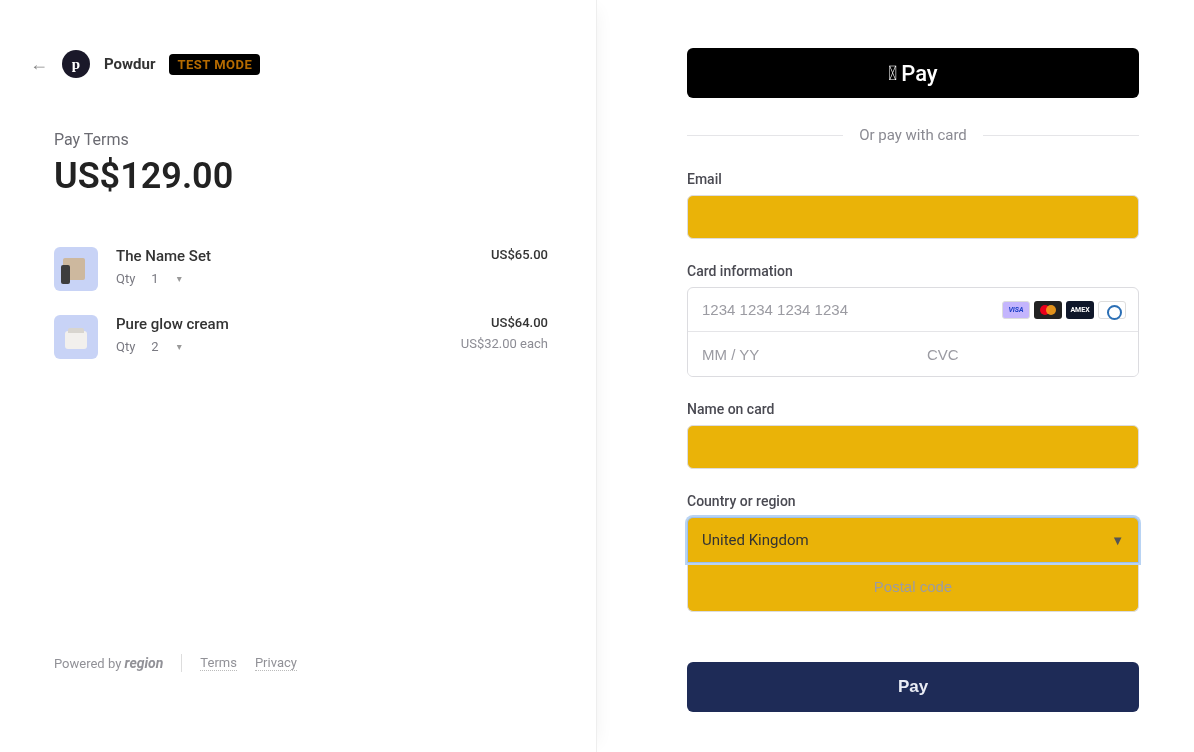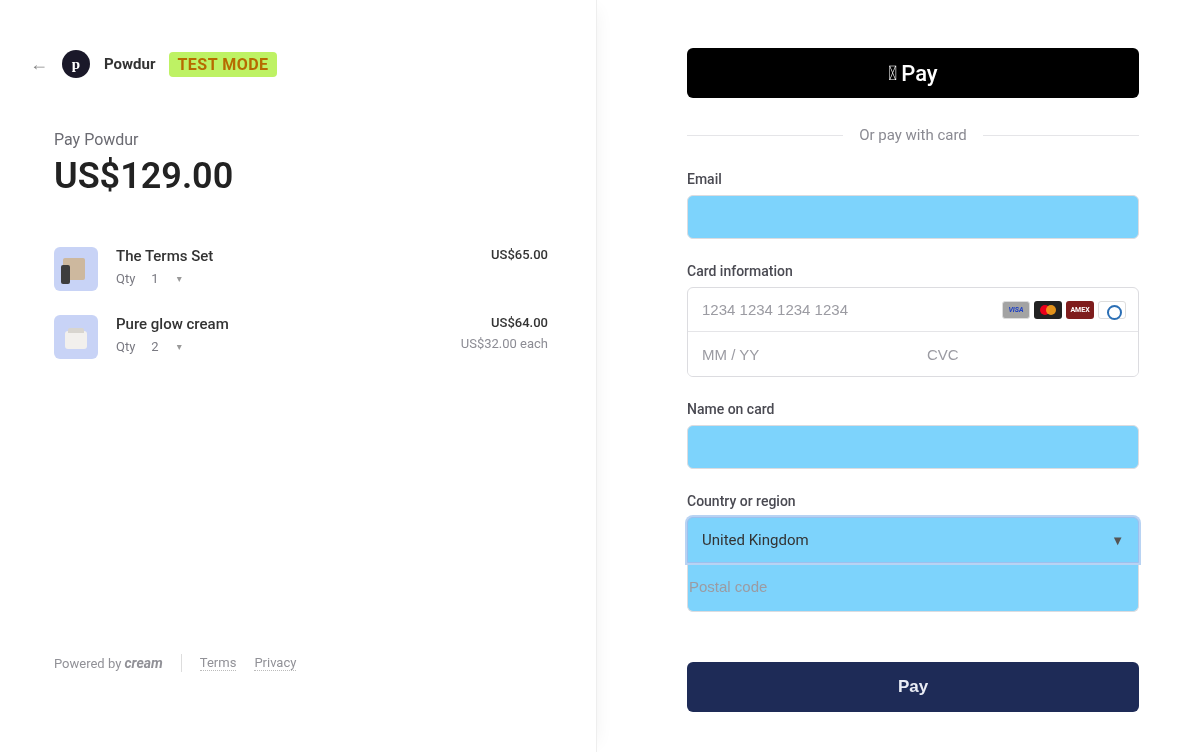--- a/index.html
+++ b/index.html
@@ -43,23 +43,23 @@
     width: 28px; height: 28px;
     border-radius: 50%;
     background: #1a1829;
     color: #fff;
     display: flex; align-items: center; justify-content: center;
     font-size: 15px; font-weight: 600;
     font-family: "Times New Roman", serif;
   }
   .brand { font-weight: 700; font-size: 15px; color:#333; }
   .test-badge {
-    background: #bef264;
+    background: #000000;
     color: #b66b00;
-    font-size: 16px;
+    font-size: 13px;
     font-weight: 700;
     letter-spacing: 0.5px;
     padding: 3px 8px;
     border-radius: 4px;
   }
   .pay-label { color: #6b6b72; font-size: 16px; margin-bottom: 6px; margin-left: 24px;}
   .total { font-size: 36px; font-weight: 600; color: #222; margin-bottom: 50px; margin-left:24px;}
   .items { margin-left: 24px; }
   .item {
     display: flex;
@@ -149,21 +149,22 @@
     margin-bottom: 27px;
   }
   .or-line { flex:1; height:1px; background:#e5e5e8; }
   .or-text { color:#8a8a92; font-size:15px; }
   .form-label { font-size:14px; color:#4a4a52; margin-bottom:8px; display:block; font-weight:500;}
   .field, .field-group input, .select-row, .postal {
     width:100%;
     border:1px solid #dcdce0;
     font-size:15px;
     color:#1a1a1a;
-    background:#7dd3fc;
+    background:#eab308;
+    text-align:center;
   }
   .field {
     height:44px;
     border-radius:6px;
     padding: 0 14px;
     margin-bottom: 24px;
   }
   .card-group {
     border:1px solid #dcdce0;
     border-radius:6px;
@@ -182,25 +183,25 @@
   .card-row1 input::placeholder,
   .field::placeholder,
   .card-row2 input::placeholder,
   .postal::placeholder { color:#9b9ba2; }
   .brands { display:flex; gap:4px;}
   .brand-ic {
     width:28px; height:18px; border-radius:3px;
     display:flex; align-items:center; justify-content:center;
     font-size:7px; font-weight:700; color:#fff;
   }
-  .visa{ background:#a3a3a3; border:1px solid #ddd; color:#1a3ec6; font-size:7px; font-style:italic;}
+  .visa{ background:#c4b5fd; border:1px solid #ddd; color:#1a3ec6; font-size:7px; font-style:italic;}
   .mc{ background:#222; position:relative; }
   .mc::before{content:"";position:absolute;left:6px;top:4px;width:10px;height:10px;border-radius:50%;background:#eb001b;}
   .mc::after{content:"";position:absolute;left:12px;top:4px;width:10px;height:10px;border-radius:50%;background:#f79e1b;opacity:.9;}
-  .amex{ background:#7f1d1d; }
+  .amex{ background:#0f172a; }
   .diners{ background:#fff; border:1px solid #ddd; position:relative;}
   .diners::after{content:"";position:absolute;left:8px;top:3px;width:11px;height:11px;border:2px solid #2b6fb5;border-radius:50%;}
   .card-row2 { display:flex; height:44px; }
   .card-row2 input{
     border:none; outline:none; height:100%; padding:0 14px; font-size:15px;
   }
   .expiry{ width:50%; border-right:1px solid #e5e5e8;}
   .cvc{ width:50%; }
   .country-group{
     margin-bottom: 34px;
@@ -245,28 +246,28 @@
 <div class="container">
 
   <div class="left">
     <div class="header-row">
       <span class="back-arrow">←</span>
       <span class="logo">p</span>
       <span class="brand">Powdur</span>
       <span class="test-badge">TEST MODE</span>
     </div>
 
-    <div class="pay-label">Pay Powdur</div>
+    <div class="pay-label">Pay Terms</div>
     <div class="total">US$129.00</div>
 
     <div class="items">
       <div class="item">
         <div class="thumb box"></div>
         <div class="item-main">
-          <div class="item-title">The Terms Set</div>
+          <div class="item-title">The Name Set</div>
           <div class="item-sub">
             <span>Qty</span>
             <span>1</span>
             <span class="chev">▾</span>
           </div>
         </div>
         <div class="item-right">
           <div class="price">US$65.00</div>
         </div>
       </div>
@@ -284,21 +285,21 @@
         <div class="item-right">
           <div class="price">US$64.00</div>
           <div class="each">US$32.00 each</div>
         </div>
       </div>
     </div>
 
     <div class="footer-left">
       <span>
         <span>Powered by</span>
-        <span class="stripe">cream</span>
+        <span class="stripe">region</span>
       </span>
       <span class="divider-v"></span>
       <span class="footer-link">Terms</span>
       <span class="footer-link">Privacy</span>
     </div>
   </div>
 
   <div class="right">
     <div class="apple-pay">
       <span class="apple-glyph"></span>

